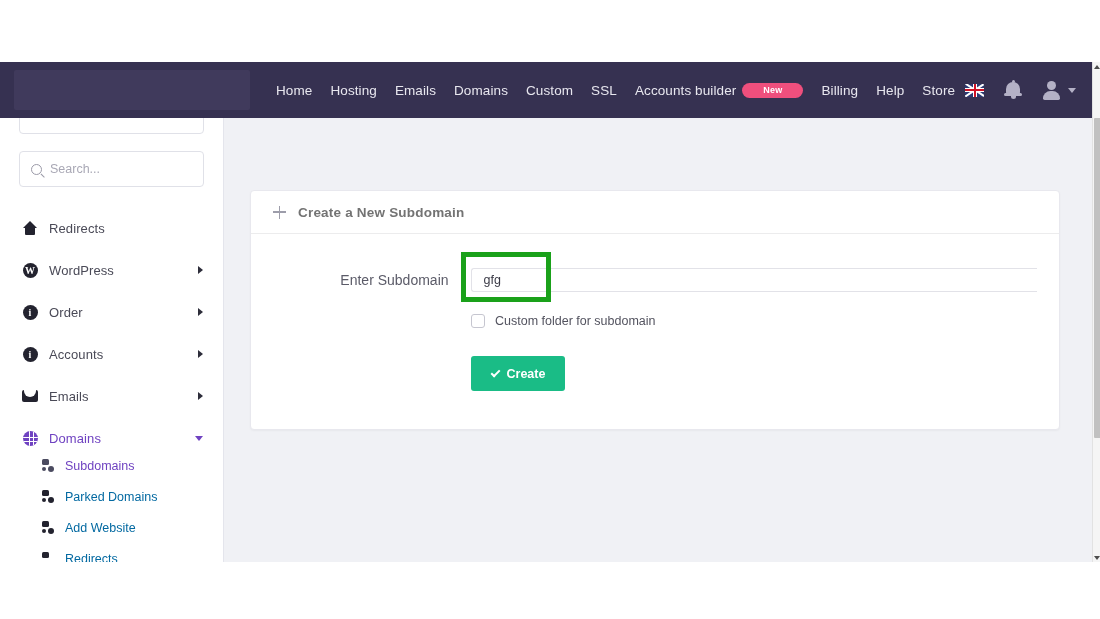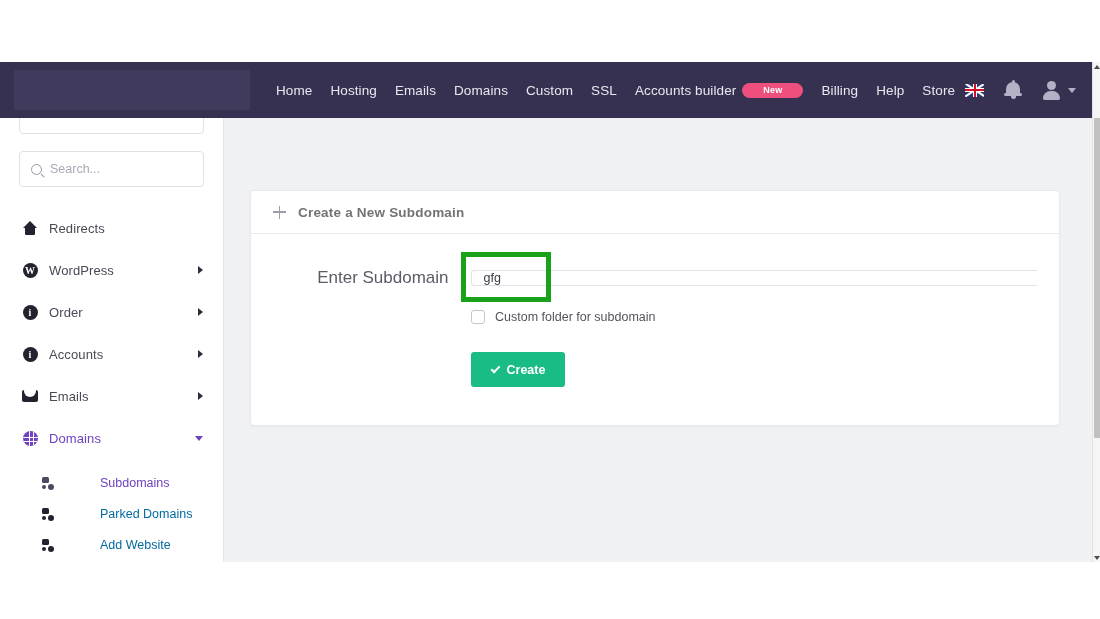--- a/index.html
+++ b/index.html
@@ -163,22 +163,22 @@
   .ic-globe::before {
     content: ""; position: absolute; left: 6px; top: 0; width: 3px; height: 15px;
     border-left: 1px solid #fff; border-right: 1px solid #fff;
   }
   .ic-globe::after {
     content: ""; position: absolute; left: 0; top: 6px; width: 15px; height: 3px;
     border-top: 1px solid #fff; border-bottom: 1px solid #fff;
   }
 
   .sub-item {
-    display: flex; align-items: flex-end; height: 31px;
-    padding-left: 42px; cursor: pointer; gap: 35px;
+    display: flex; align-items: flex-start; height: 31px;
+    padding-left: 42px; cursor: pointer;
   }
   .sub-item .txt { font-size: 12.5px; color: #0369a1; margin-left: 9px; }
   .sub-item.active .txt { color: #6f42c1; }
   .ic-sub { width: 14px; height: 13px; position: relative; flex: none; }
   .ic-sub .n1 {
     position: absolute; left: 0px; top: 0px; width: 7px; height: 6px;
     background: #23232f; border-radius: 1.5px;
   }
   .ic-sub .n2 {
     position: absolute; left: 6px; top: 7px; width: 6px; height: 6px;
@@ -216,23 +216,23 @@
   #plus-icon::after {
     content: ""; position: absolute; top: 0; left: 5.8px; height: 13px;
     width: 1.6px; background: #9d9daa;
   }
   #card-title { font-size: 13.5px; font-weight: bold; color: #737373; letter-spacing: .2px; }
   #card-body { padding: 34px 22px 38px 22px; }
 
   #field-row { display: flex; align-items: center; }
   #field-label {
     width: 198px; text-align: right; padding-right: 22px;
-    font-size: 17px; color: #5b5b68;
-  }
-  #input-group { display: flex; width: 568px; height: 16px; flex-direction: column; }
+    font-size: 14px; color: #5b5b68;
+  }
+  #input-group { display: flex; width: 568px; height: 24px; flex-direction: column; }
   #subdomain-input {
     flex: 1; border: 1px solid #e2e2e8; border-right: 0; border-radius: 3px 0 0 3px;
     padding: 0 12px; font-size: 12.5px; color: #3a3a46; outline: none;
     font-family: "Liberation Sans", sans-serif; background: #fff;
   }
   #domain-suffix {
     width: 283px; background: #f3f3f6; border: 1px solid #e2e2e8;
     border-radius: 0 3px 3px 0; display: flex; align-items: center;
     padding: 0 12px; font-size: 12.5px; color: #4f4f5c;
   }

